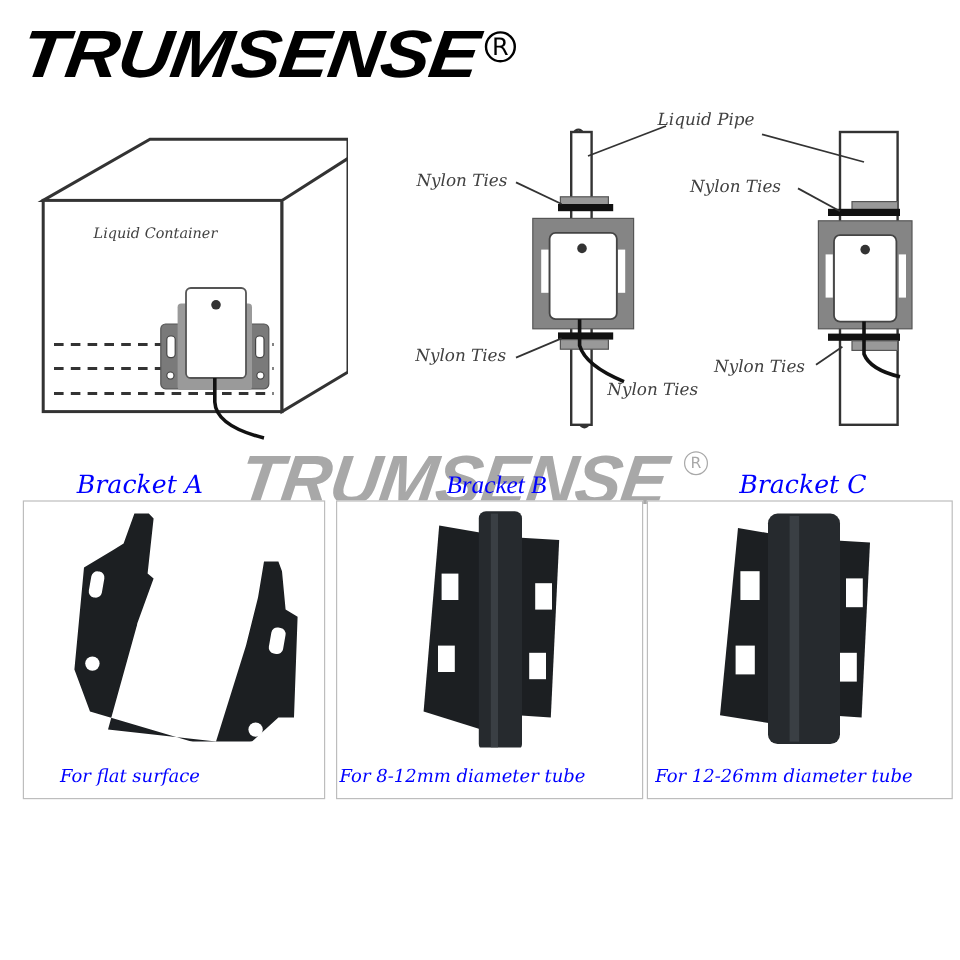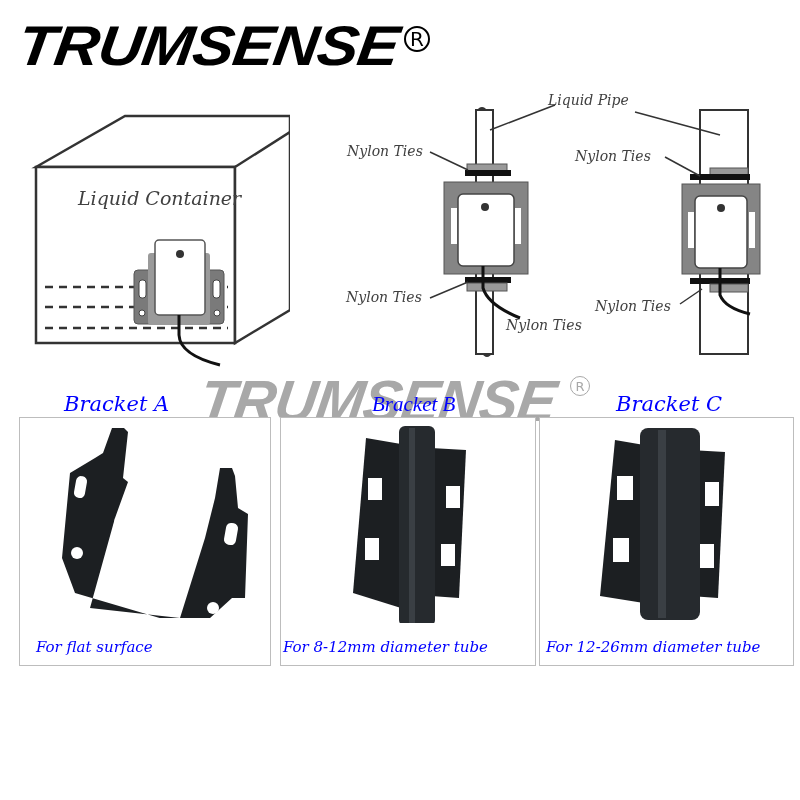--- a/index.html
+++ b/index.html
@@ -41,21 +41,21 @@
     <rect x="148" y="143" width="62" height="72" rx="3" fill="#9a9a9a"></rect>
     <rect x="155" y="130" width="50" height="75" rx="4" fill="#fff" stroke="#555" stroke-width="1.5"></rect>
     <circle cx="180" cy="144" r="4" fill="#333"></circle>
     <rect x="139" y="170" width="7" height="18" rx="3" fill="#fff" stroke="#444"></rect>
     <rect x="213" y="170" width="7" height="18" rx="3" fill="#fff" stroke="#444"></rect>
     <circle cx="142" cy="203" r="3" fill="#fff" stroke="#444"></circle>
     <circle cx="217" cy="203" r="3" fill="#fff" stroke="#444"></circle>
     <path d="M179,205 L179,225 Q180,245 220,255" fill="none" stroke="#111" stroke-width="3"></path>
   </g>
 </svg>
-<div class="abs lbl" style="left:78px;top:187px;font-size:19px;">Liquid Container</div>
+<div class="abs lbl" style="left:78px;top:187px;font-size:12px;">Liquid Container</div>
 
 <svg class="abs" style="left:330px;top:90px;" width="470" height="270">
 
   <g stroke="#333" stroke-width="2" fill="#fff">
     <path d="M147,22 Q152,14 157,22 L162,22 L162,262 Q157,270 152,262 L147,262 Z"></path>
   </g>
   <rect x="146" y="20" width="17" height="244" fill="#fff" stroke="#333" stroke-width="2"></rect>
   <g>
     <rect x="137" y="74" width="40" height="8" fill="#999" stroke="#555"></rect>
     <rect x="135" y="80" width="46" height="6" fill="#111"></rect>
@@ -110,21 +110,21 @@
 
 <div class="abs panel" style="left:19px;top:417px;width:250px;height:247px;">
   <svg width="250" height="200" style="position:absolute;left:0;top:0;">
     <path d="M92,10 L104,10 L108,14 L103,60 L108,64 L95,100 L70,190 L160,200 L185,120 L195,80 L200,50 L212,50 L215,58 L218,90 L228,96 L225,180 L212,180 L190,200 L160,206 L55,175 L42,140 L50,55 L75,40 L83,35 Z" fill="#1c1f22"></path>
     <path d="M95,100 L175,120 L160,195 L80,180 Z" fill="#fff"></path>
     <rect x="55" y="58" width="11" height="22" rx="5" fill="#fff" transform="rotate(10 60 69)"></rect>
     <rect x="205" y="105" width="12" height="22" rx="5" fill="#fff" transform="rotate(10 211 116)"></rect>
     <circle cx="57" cy="135" r="6" fill="#fff"></circle>
     <circle cx="193" cy="190" r="6" fill="#fff"></circle>
   </svg>
-  <div class="abs caption" style="left:16px;top:220px;">For flat surface</div>
+  <div class="abs caption" style="left:30px;top:220px;">For flat surface</div>
 </div>
 
 <div class="abs panel" style="left:280px;top:417px;width:254px;height:247px;">
   <svg width="254" height="205" style="position:absolute;left:0;top:0;">
     <polygon points="85,20 120,26 120,190 72,175" fill="#1c1f22"></polygon>
     <polygon points="150,30 185,32 178,180 150,178" fill="#1c1f22"></polygon>
     <rect x="118" y="8" width="36" height="200" rx="6" fill="#262a2e"></rect>
     <rect x="128" y="10" width="6" height="195" fill="#3a3f44"></rect>
     <rect x="87" y="60" width="14" height="22" fill="#fff"></rect>
     <rect x="84" y="120" width="14" height="22" fill="#fff"></rect>

